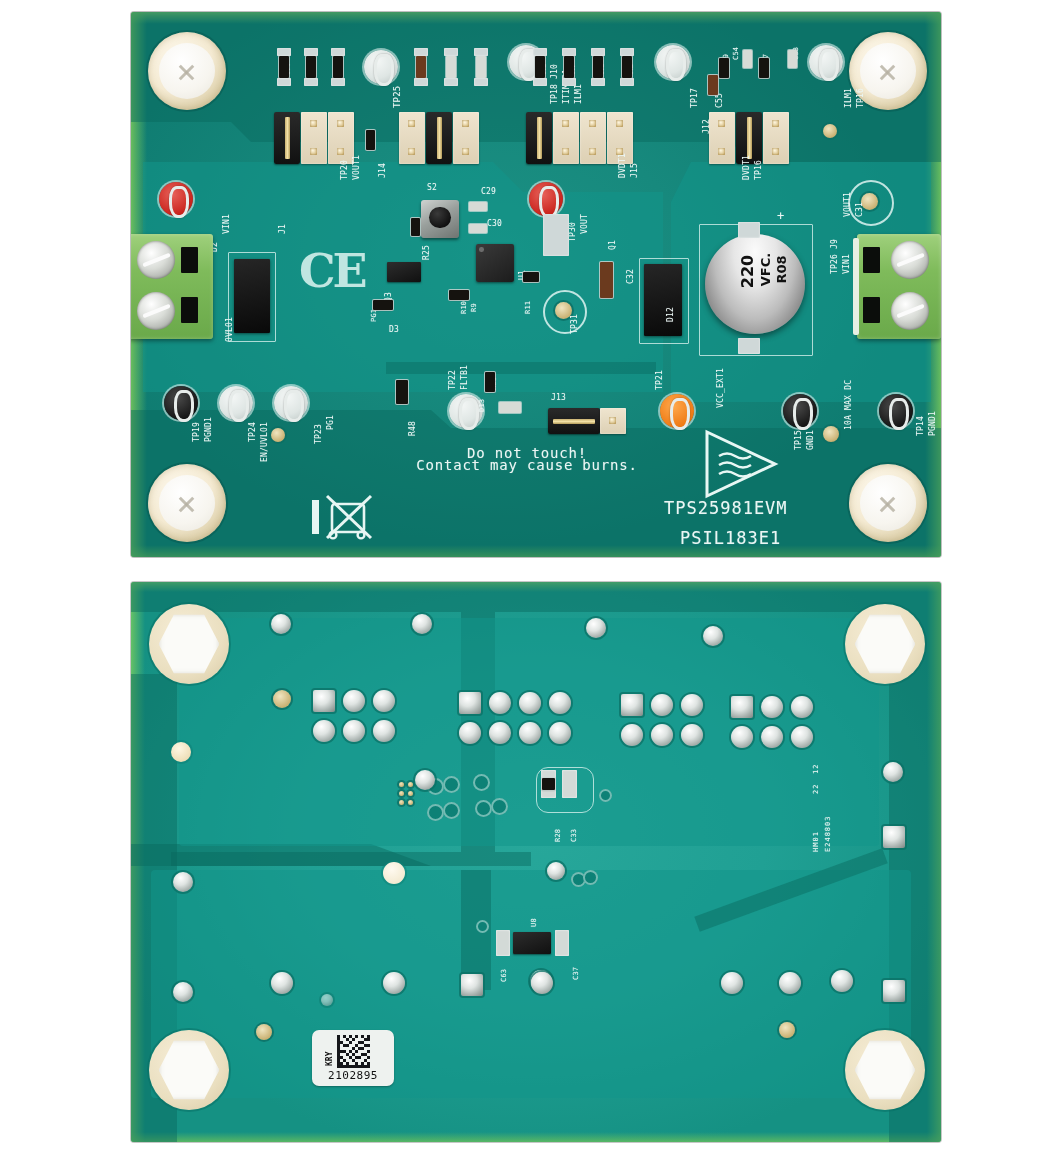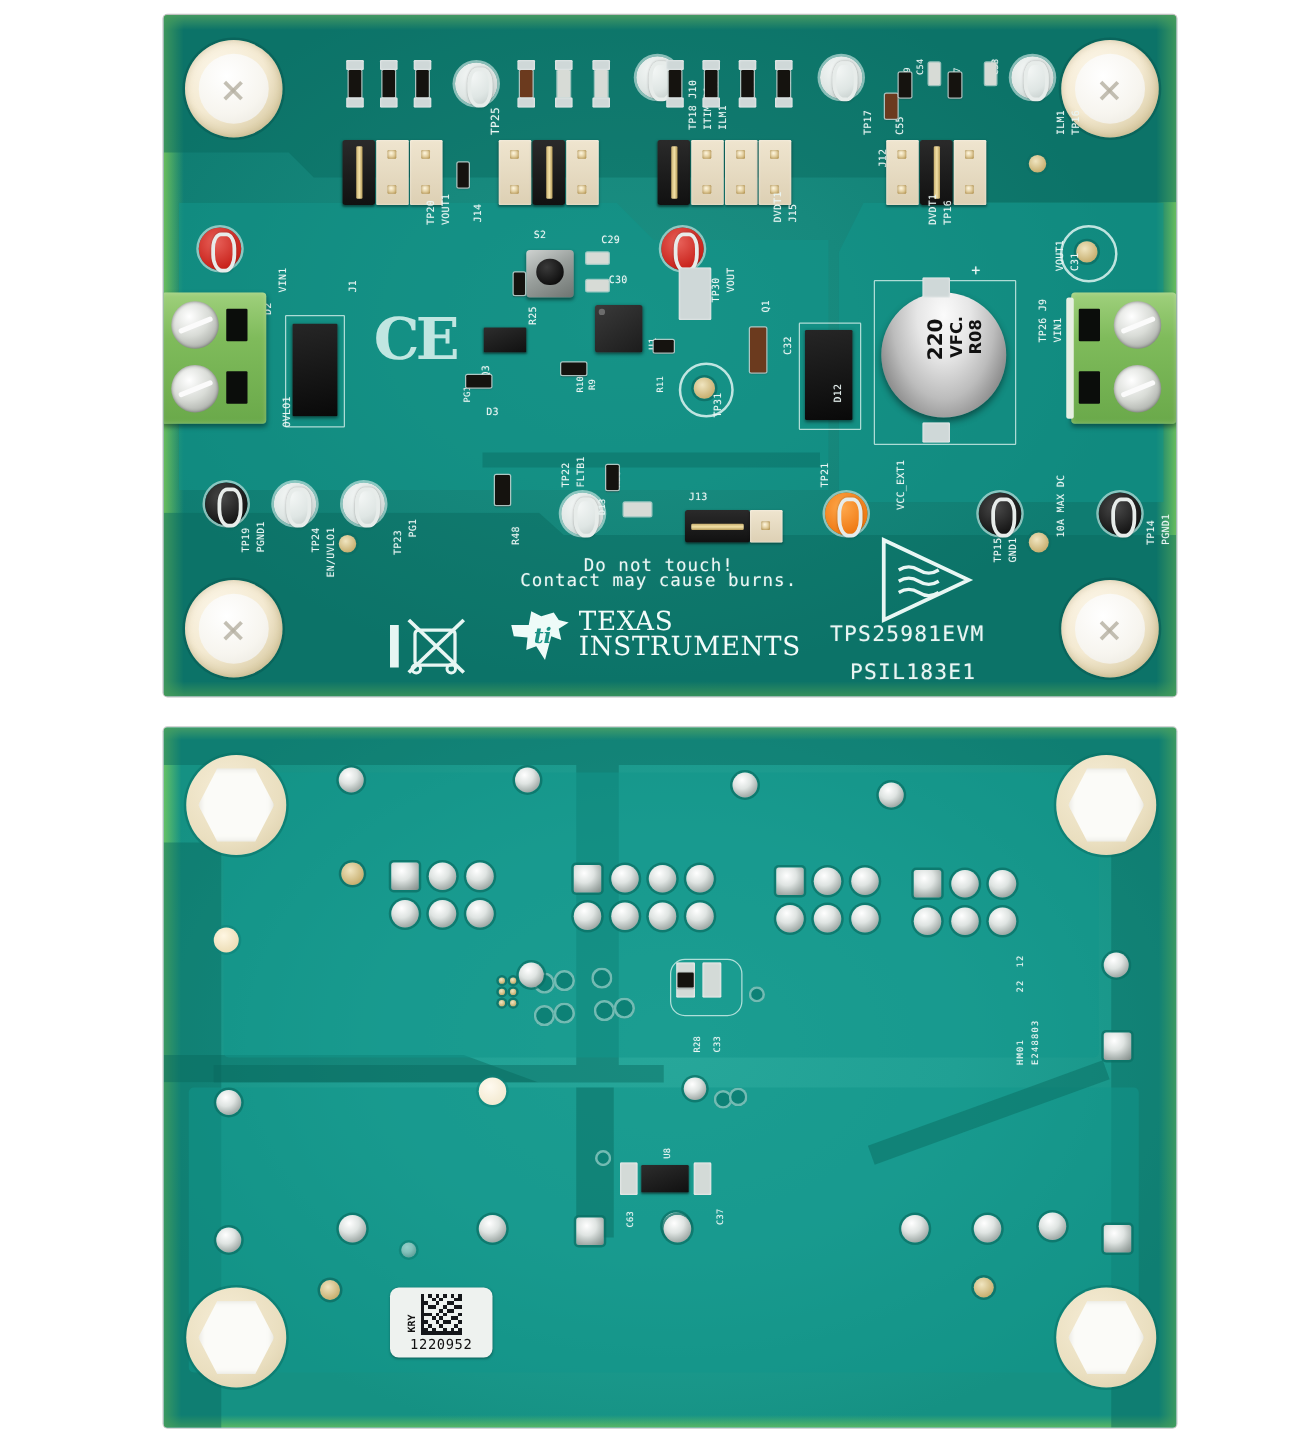--- a/index.html
+++ b/index.html
@@ -538,30 +538,20 @@
       <svg width="66" height="54" viewBox="0 0 66 54">
         <rect x="1" y="10" width="7" height="34" fill="#e7f6f3"></rect>
         <path d="M24,14 h26 a3,3 0 0 1 3,3 v22 a3,3 0 0 1 -3,3 h-26 a3,3 0 0 1 -3,-3 v-22 a3,3 0 0 1 3,-3 z" fill="none" stroke="#e7f6f3" stroke-width="2.6"></path>
         <circle cx="22" cy="45" r="3.4" fill="none" stroke="#e7f6f3" stroke-width="2.4"></circle>
         <circle cx="50" cy="45" r="3.4" fill="none" stroke="#e7f6f3" stroke-width="2.4"></circle>
         <line x1="16" y1="6" x2="60" y2="48" stroke="#e7f6f3" stroke-width="3"></line>
         <line x1="60" y1="6" x2="16" y2="48" stroke="#e7f6f3" stroke-width="3"></line>
       </svg>
     </div>
 
-    <div class="ti-logo" style="left:272px;top:472px;">
-      <svg width="54" height="48" viewBox="0 0 54 48">
-        <path d="M6,16 L20,16 L22,5 L30,9 L40,6 L44,12 L52,14 L44,19 L46,28 L38,25 L33,44 L26,33 L18,36 L19,26 L8,25 Z" fill="#eefbf8"></path>
-        <text x="24" y="30" font-family="DejaVu Serif, serif" font-size="17" font-style="italic" font-weight="bold" fill="#1b9184">ti</text>
-      </svg>
-      <div class="ti-word">
-        <div class="l1">TEXAS</div>
-        <div class="l2">INSTRUMENTS</div>
-      </div>
-    </div>
 
     <div class="silk big" style="left:533px;top:488px;">TPS25981EVM</div>
     <div class="silk big" style="left:549px;top:518px;">PSIL183E1</div>
 
   </div>
 
   <div class="board" id="board-bottom">
 
     <div class="pour" style="left:0;top:0;width:810px;height:30px;"></div>
     <div class="pour" style="left:0;top:92px;width:46px;height:470px;"></div>
@@ -748,18 +738,18 @@
             <rect x="3" y="10" width="1" height="1"></rect>
             <rect x="4" y="10" width="1" height="1"></rect>
             <rect x="5" y="10" width="1" height="1"></rect>
             <rect x="6" y="10" width="1" height="1"></rect>
             <rect x="7" y="10" width="1" height="1"></rect>
             <rect x="8" y="10" width="1" height="1"></rect>
             <rect x="9" y="10" width="1" height="1"></rect>
             <rect x="10" y="10" width="1" height="1"></rect>
         </g>
       </svg>
-      <div class="num" style="top:39px;font-size:11px;letter-spacing:.5px;">1220952</div>
+      <div class="num" style="top:39px;font-size:11px;letter-spacing:.5px;">2102895</div>
     </div>
 
   </div>
 
 </div>
 
 </body></html>

